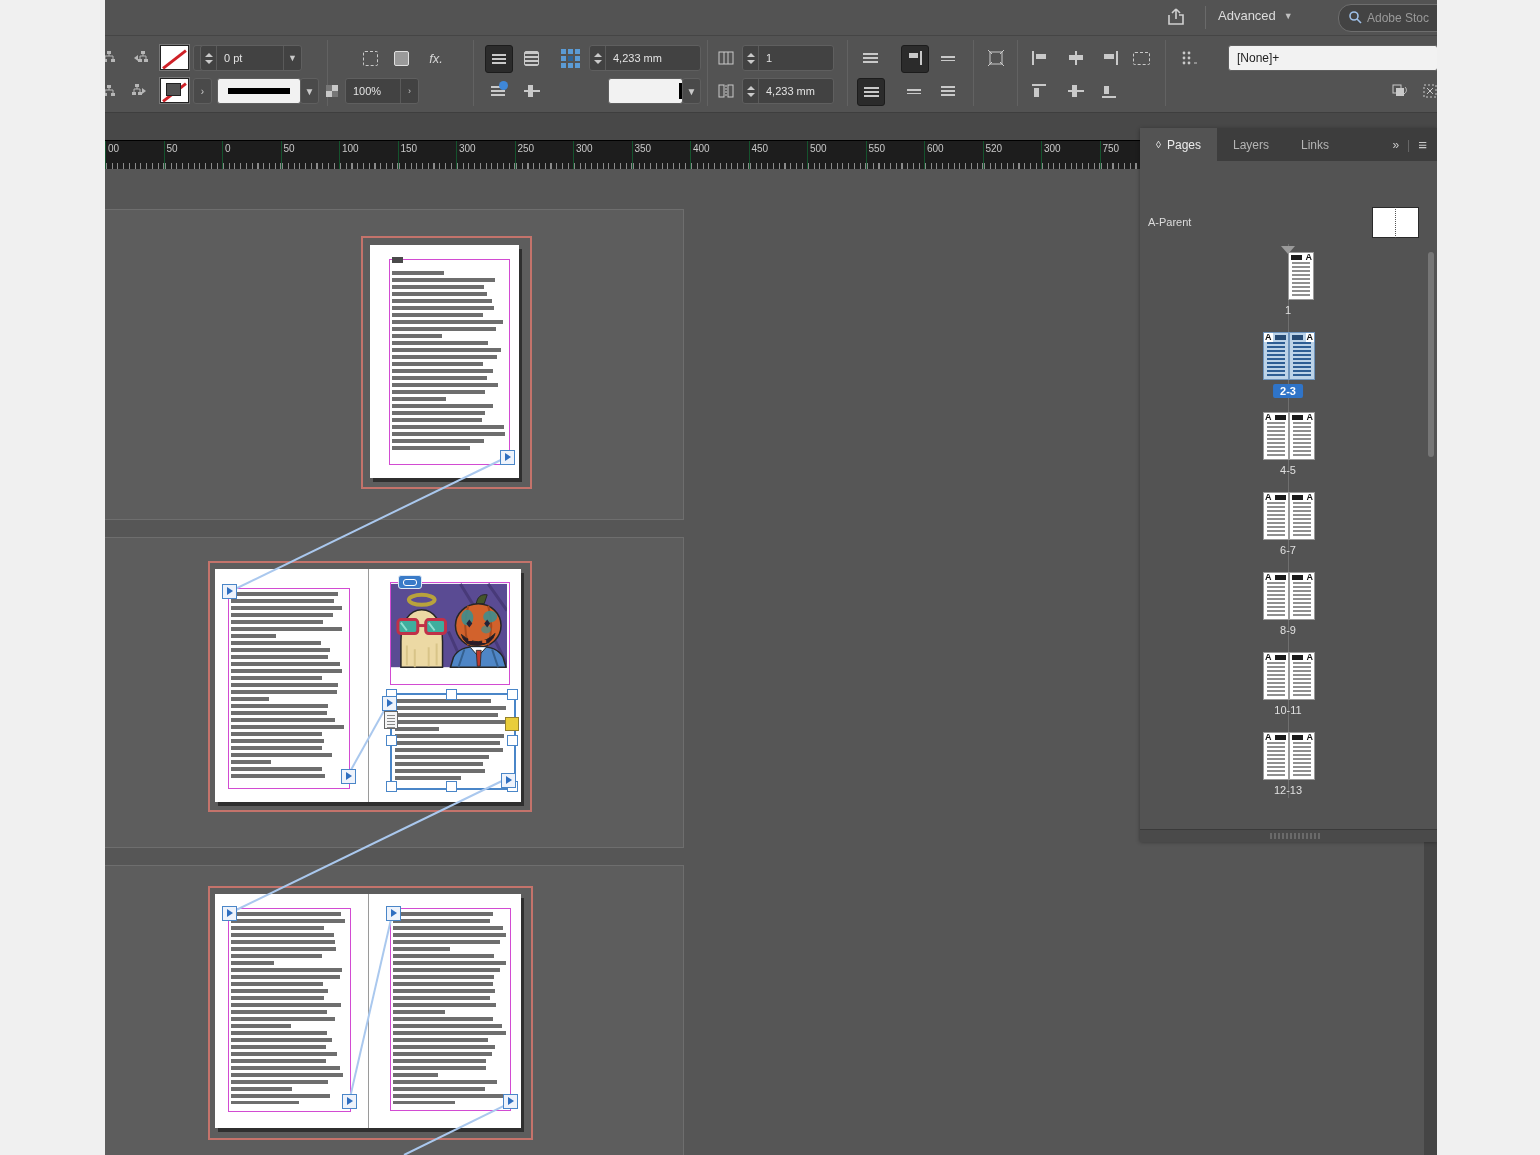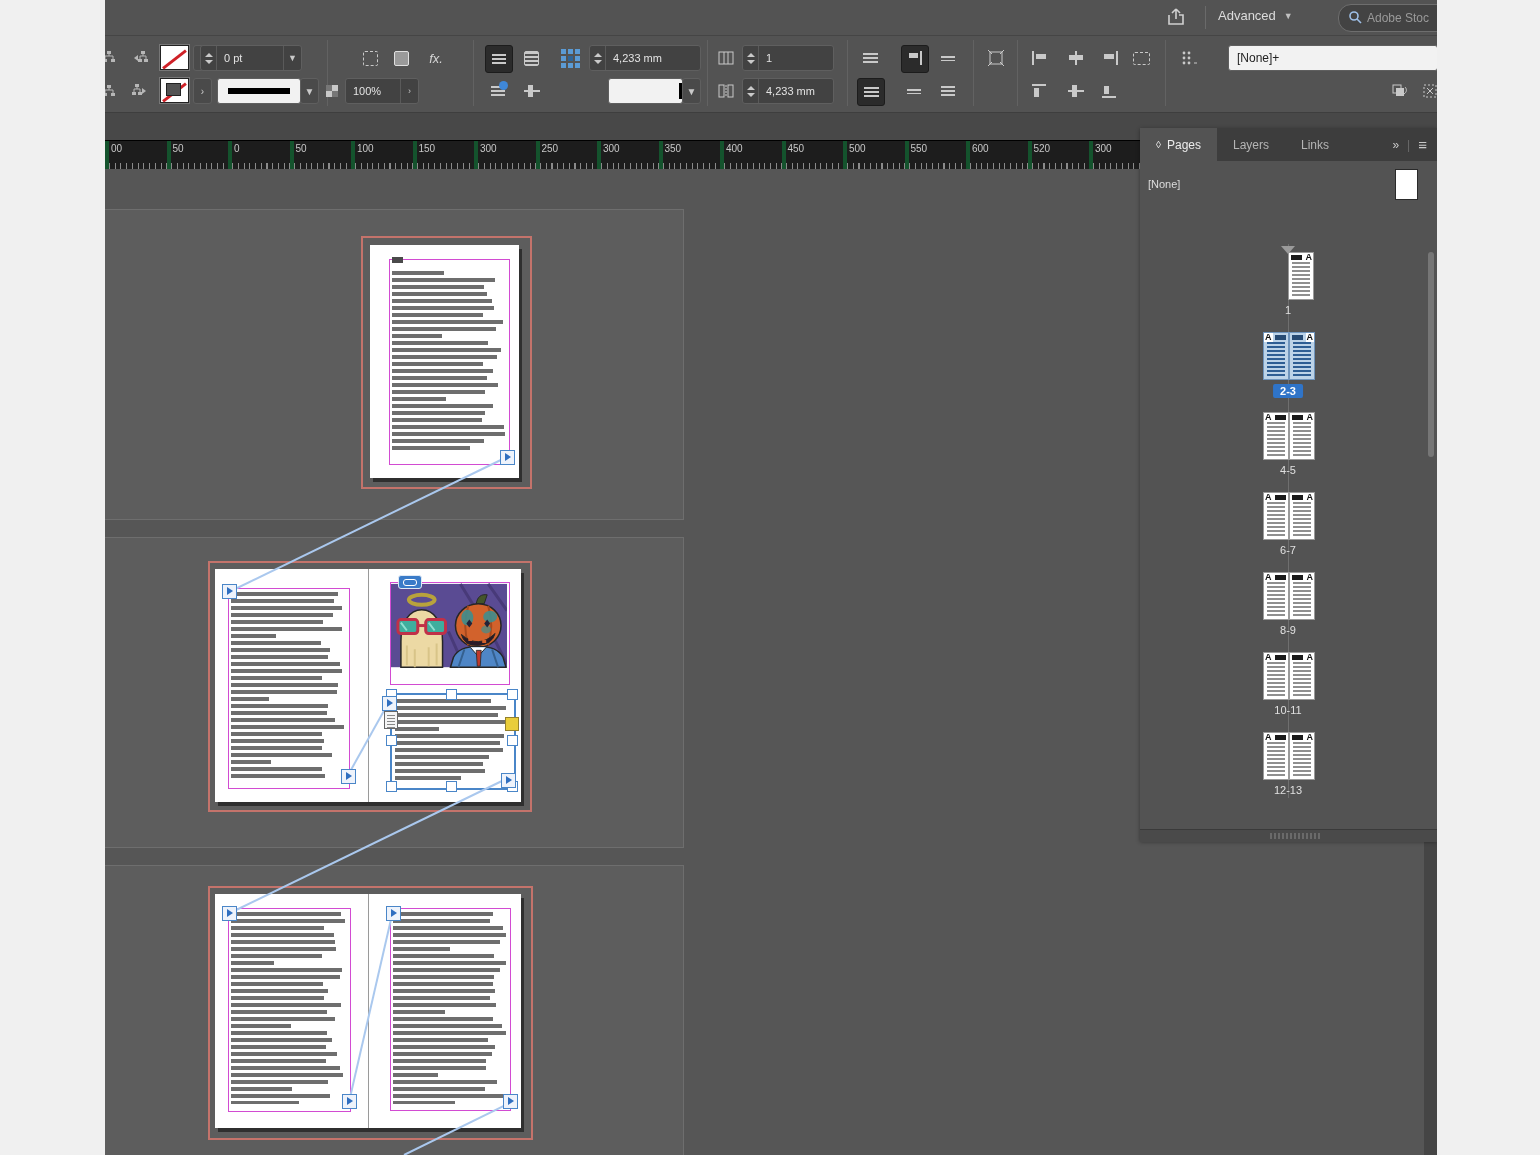--- a/index.html
+++ b/index.html
@@ -37,21 +37,21 @@
   .al::after{content:'';position:absolute;background:#c9c9c9;}
   .al-l::before{left:0;top:0;width:2px;height:14px;} .al-l::after{left:4px;top:3px;width:10px;height:5px;}
   .al-c::before{left:7px;top:0;width:2px;height:14px;} .al-c::after{left:1px;top:4px;width:14px;height:5px;}
   .al-r::before{right:0;top:0;width:2px;height:14px;} .al-r::after{right:4px;top:3px;width:10px;height:5px;}
   .al-t::before{left:0;top:0;width:14px;height:2px;} .al-t::after{left:2px;top:4px;width:5px;height:9px;}
   .al-m::before{left:0;top:6px;width:16px;height:2px;} .al-m::after{left:4px;top:1px;width:5px;height:12px;}
   .al-b::before{left:0;bottom:0;width:14px;height:2px;} .al-b::after{left:2px;bottom:4px;width:5px;height:8px;}
   .treeic{opacity:.85;}
   
   #ruler{position:absolute;left:0;top:140px;width:1035px;height:28px;background:#1d1d1d;border-top:1px solid #000;display:flex;overflow:hidden;}
-  .rseg{width:57.5px;flex:0 0 57.5px;position:relative;border-left:4px solid #14532d;color:#c8c8c8;font-size:10px;}
+  .rseg{width:57.5px;flex:0 0 57.5px;position:relative;border-left:1px solid #14532d;color:#c8c8c8;font-size:10px;}
   .rseg span{position:absolute;left:2px;top:2px;}
   .rseg i{position:absolute;left:0;right:0;bottom:0;height:6px;background:repeating-linear-gradient(to right,#8a8a8a 0 1px,transparent 1px 5.75px);}
   
   .pboard{position:absolute;left:0;width:578px;background:#5d5d5d;border:1px solid #6e6e6e;border-left:none;}
   .bleed{position:absolute;border:2px solid #c4736b;}
   .page{position:absolute;background:#fff;box-shadow:3px 4px 0 #2f2f2f;}
   .mgn{position:absolute;border:1px solid #d24bd2;}
   .spinel{position:absolute;width:1px;background:#9a9a9a;}
   .tf{position:absolute;display:flex;flex-direction:column;gap:3px;overflow:hidden;}
   .bar{height:4px;background:#6e6e6e;flex:0 0 4px;}
@@ -657,23 +657,24 @@
       <div class="ptab">
           <span>Links</span>
         </div>
       <div id="pmenu">
         <span>»</span>
         <span style="color:#6a6a6a">|</span>
         <span style="font-size:15px">≡</span>
       </div>
     </div>
 
-    <div class="parentrow" style="top:38px">
-      <span class="nm">[None]</span>
-      <span class="minipage" style="left:255px;top:3px;width:21px;height:29px;"></span>
+    <div class="parentrow" style="top:76px">
+      <span class="nm">A-Parent</span>
+      <span class="minipage dotr" style="left:232px;top:3px;width:22px;height:29px;"></span>
+      <span class="minipage dotl" style="left:255px;top:3px;width:22px;height:29px;"></span>
     </div>
 
     <div class="scrolltri"></div>
     <div id="plistspine"></div>
     <div id="plist">
         <div class="prow">
           <div class="" style="position: absolute; top: 8px; display: flex; left: 148px;">
             <div class="pg">
               <div class="txt"></div>
               <div class="blk" style="left: 2px; width: 11px;"></div>

